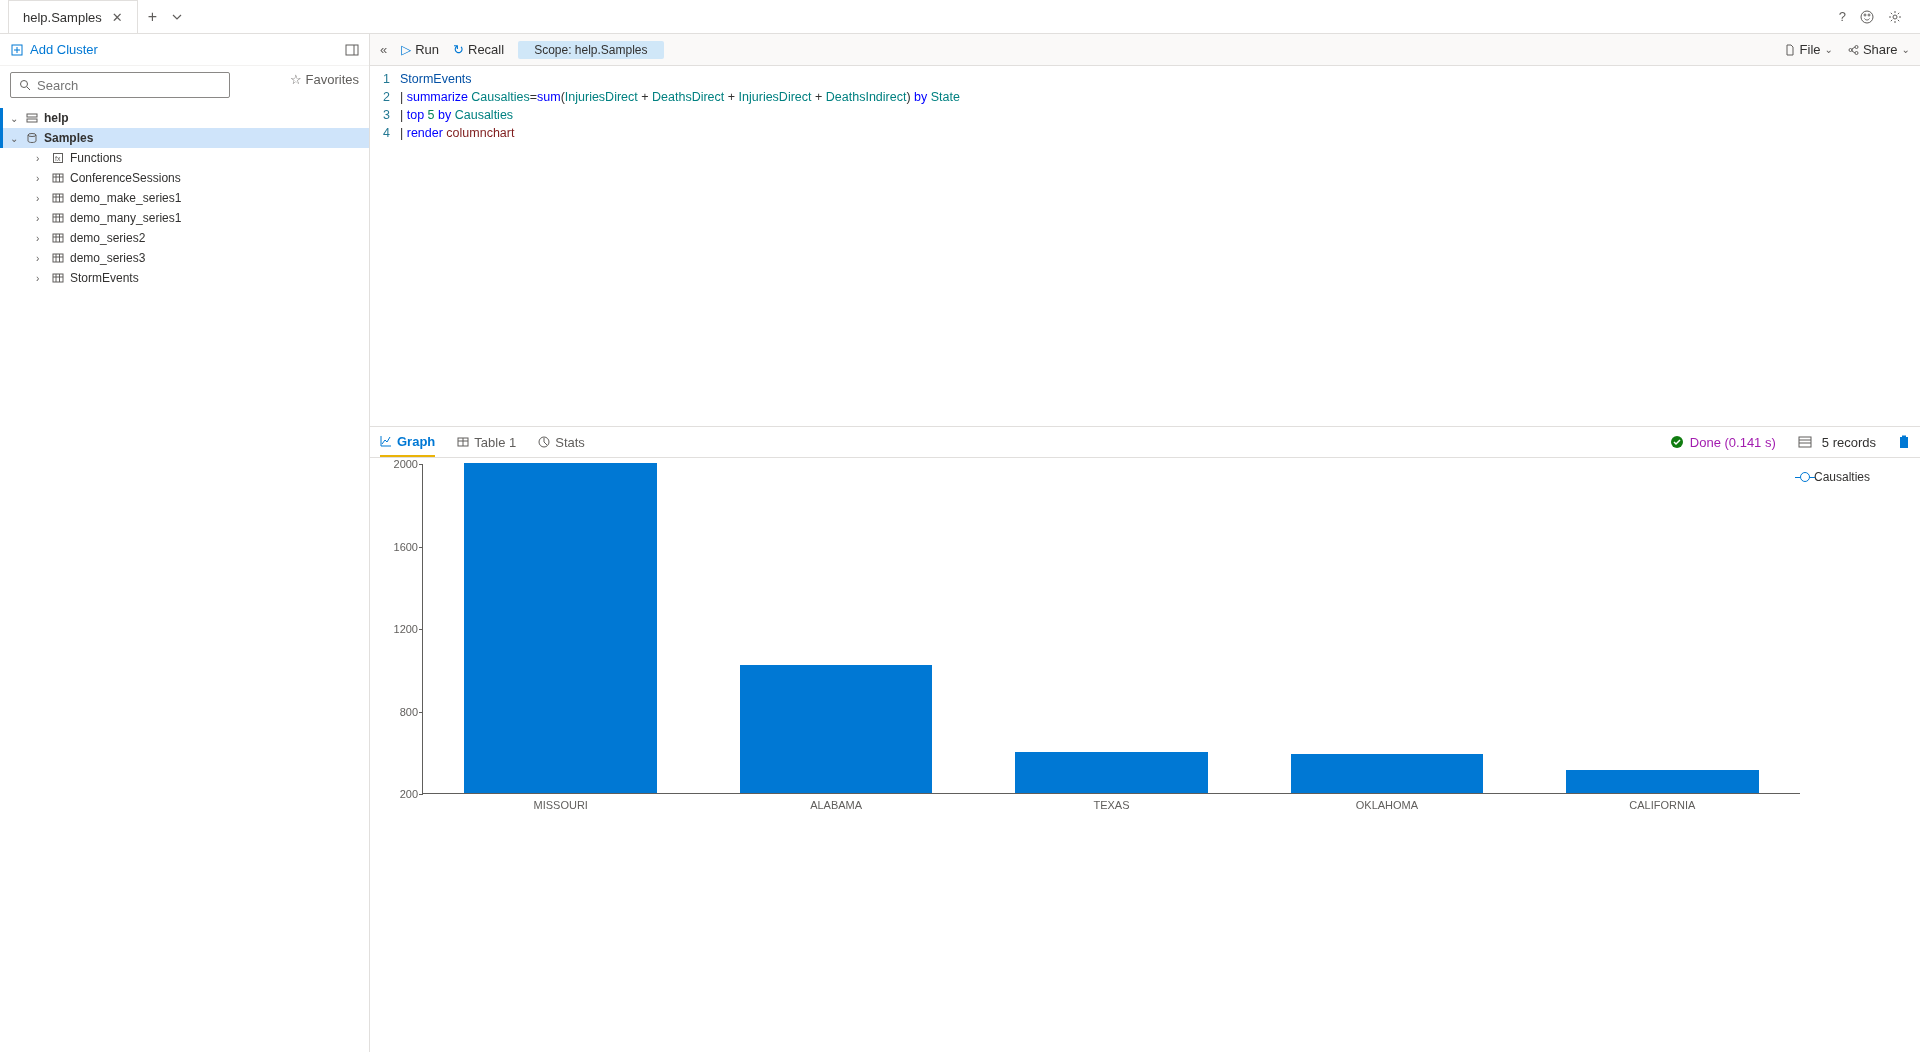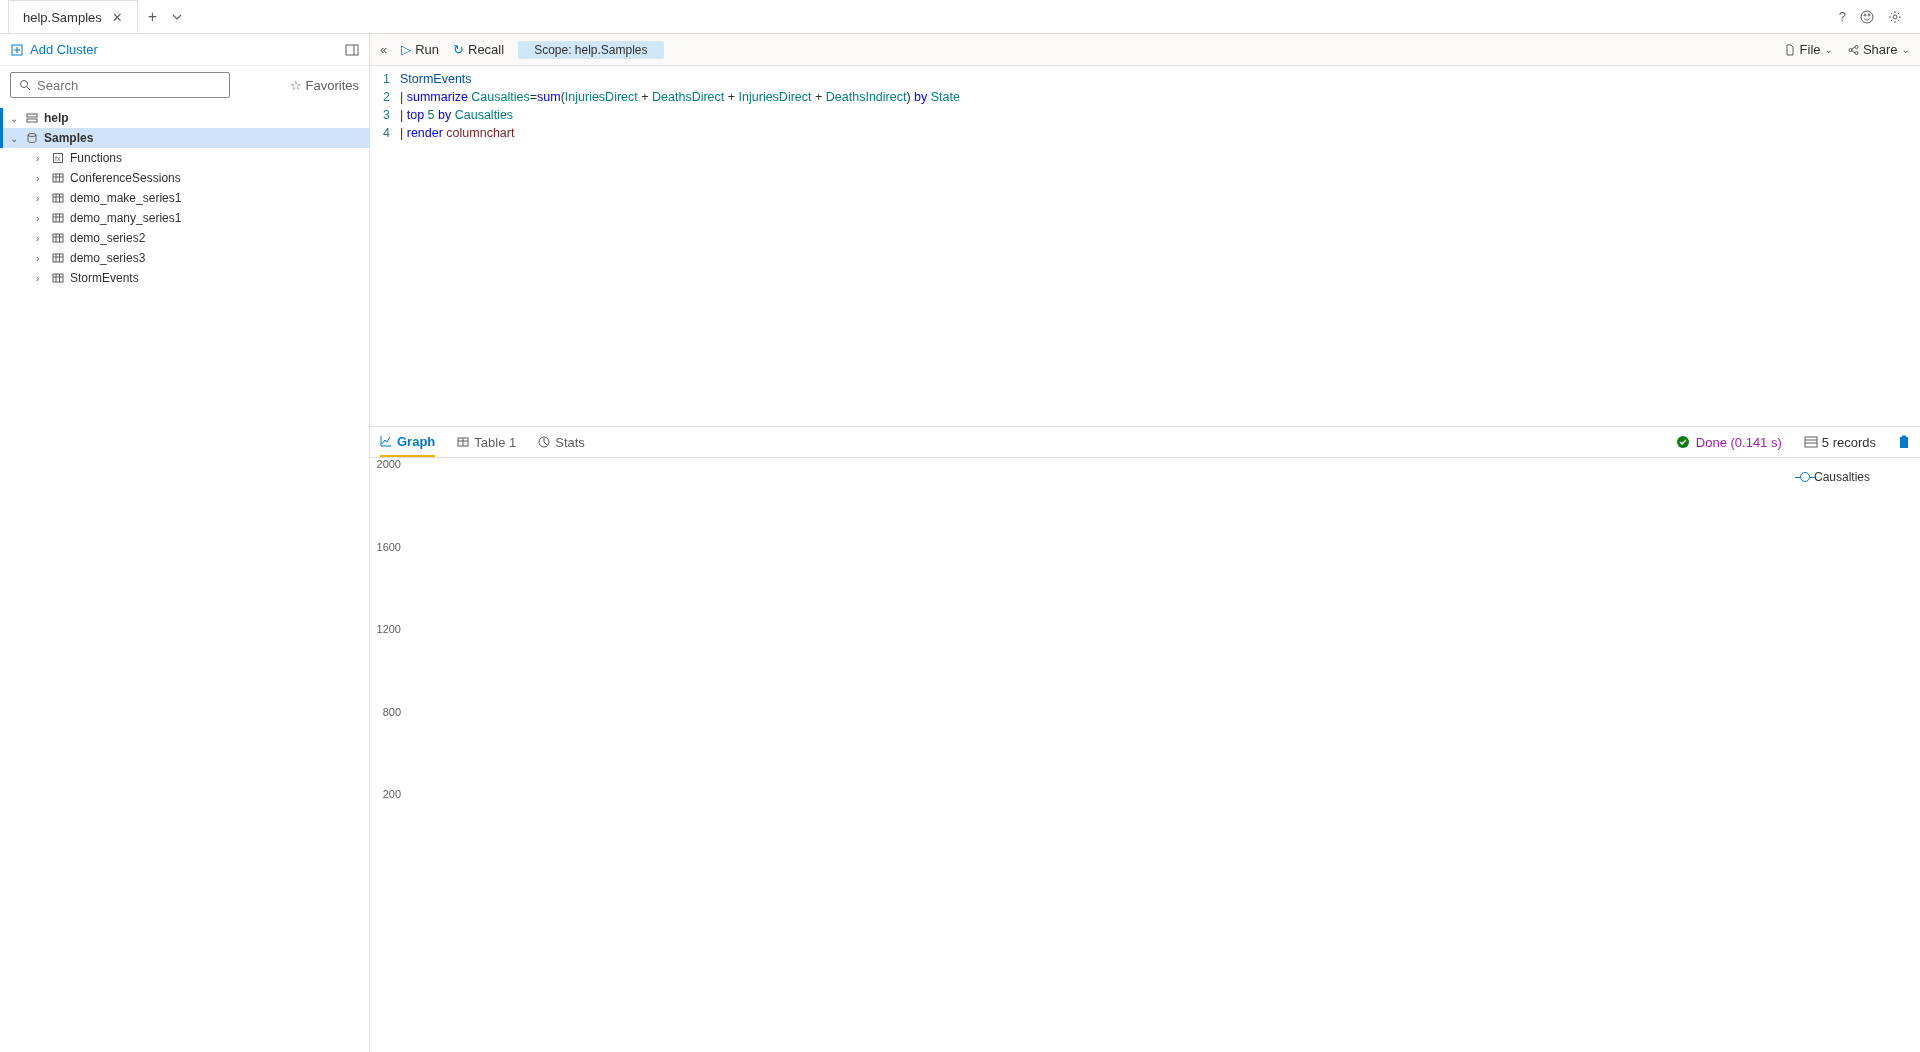--- a/index.html
+++ b/index.html
@@ -13,21 +13,21 @@
 .tab-spacer { flex: 1; }
 .tab-right { display: flex; align-items: center; gap: 14px; padding-right: 10px; color: #605e5c; }
 
 
 .main { display: flex; height: calc(100% - 34px); }
 
 
 .sidebar { width: 370px; border-right: 1px solid #e1dfdd; display: flex; flex-direction: column; }
 .sb-top { display: flex; align-items: center; padding: 8px 10px; border-bottom: 1px solid #f3f2f1; color: #0078d4; gap: 6px; }
 .sb-top .panel-icon { margin-left: auto; color: #605e5c; }
-.sb-row2 { display: flex; align-items: center; padding: 6px 10px; gap: 8px; }
+.sb-row2 { display: flex; align-items: flex-start; padding: 6px 10px; gap: 8px; }
 .search-box { flex: 1; display: flex; align-items: center; border: 1px solid #8a8886; border-radius: 2px; height: 26px; padding: 0 8px; gap: 6px; color: #605e5c; max-width: 220px; }
 .search-box input { border: none; outline: none; flex: 1; font-size: 13px; }
 .favorites { margin-left: auto; display: flex; align-items: center; gap: 4px; color: #605e5c; }
 .tree { flex: 1; overflow-y: auto; padding-top: 4px; }
 .tree-item { display: flex; align-items: center; height: 20px; padding: 0 10px; gap: 6px; cursor: pointer; font-size: 12px; }
 .tree-item.selected { background: #cfe4fa; border-left: 3px solid #0078d4; padding-left: 7px; }
 .tree-item.root { border-left: 3px solid #0078d4; padding-left: 7px; }
 .chev { width: 10px; color: #605e5c; font-size: 10px; }
 .ti-icon { color: #605e5c; font-size: 12px; }
 .indent-0 { padding-left: 10px; }
@@ -58,34 +58,34 @@
 .tok-render2 { color: #7f1d1d; }
 .tok-pipe { color: #323130; }
 
 
 .results-tabs { display: flex; align-items: center; height: 32px; border-top: 1px solid #e1dfdd; border-bottom: 1px solid #e1dfdd; padding: 0 10px; gap: 22px; font-size: 13px; }
 .rtab { display: flex; align-items: center; gap: 5px; color: #605e5c; cursor: pointer; height: 100%; }
 .rtab.active { color: #0078d4; font-weight: 600; border-bottom: 2px solid #eab308; }
 .results-tabs .spacer { flex: 1; }
 .status-ok { display: flex; align-items: center; gap: 6px; color: #a21caf; }
 .check { color: #107c10; font-size: 14px; }
-.records { display: flex; align-items: center; gap: 4px; color: #323130; }
+.records { display: flex; align-items: center; gap: 10px; color: #323130; }
 .clip { color: #0078d4; }
 
 
 .chart-wrap { flex: 1; display: flex; padding: 6px 30px 6px 10px; }
 .legend { width: 90px; padding-top: 6px; font-size: 12px; color: #323130; }
 .legend-item { display: flex; align-items: center; gap: 4px; }
 .legend-dot { width: 10px; height: 10px; border: 1.5px solid #0078d4; border-radius: 50%; position: relative; }
 .legend-dot::before, .legend-dot::after { content: ''; position: absolute; width: 5px; height: 1.5px; background: #0078d4; top: 3.5px; }
 .legend-dot::before { left: -6px; }
 .legend-dot::after { right: -6px; }
 .chart { flex: 1; display: flex; }
 .yaxis { width: 42px; position: relative; font-size: 11px; color: #605e5c; }
-.ytick { position: absolute; right: 21px; transform: translateY(-50%); }
+.ytick { position: absolute; right: 4px; transform: translateY(-50%); }
 .plot { flex: 1; position: relative; border-left: 1px solid #605e5c; border-bottom: 1px solid #605e5c; margin-bottom: 18px; }
 .bar { position: absolute; bottom: 0; background: #0078d4; }
 .xlabels { position: absolute; left: 0; right: 0; bottom: -18px; display: flex; font-size: 11px; color: #605e5c; }
 .xlabel { flex: 1; text-align: center; }
 
 svg { display: block; }
 </style>
 </head>
 <body>
 
@@ -367,20 +367,39 @@
 
     <div class="chart-wrap">
       <div class="chart">
         <div class="yaxis" id="yaxis" style="height: 330px;">
             <div class="ytick" style="top: 330px;">200</div>
             <div class="ytick" style="top: 247.5px;">800</div>
             <div class="ytick" style="top: 165px;">1200</div>
             <div class="ytick" style="top: 82.5px;">1600</div>
             <div class="ytick" style="top: 0px;">2000</div>
           </div>
+        <div class="plot" id="plot" style="height: 330px;">
+          <div class="xlabels" id="xlabels">
+              <div class="xlabel">MISSOURI</div>
+              <div class="xlabel">ALABAMA</div>
+              <div class="xlabel">TEXAS</div>
+              <div class="xlabel">OKLAHOMA</div>
+              <div class="xlabel">CALIFORNIA</div>
+            </div>
+        <div style="position: absolute; left: -4px; top: 330px; width: 4px; height: 1px; background: rgb(96, 94, 92);"></div>
+            <div style="position: absolute; left: -4px; top: 247.5px; width: 4px; height: 1px; background: rgb(96, 94, 92);"></div>
+            <div style="position: absolute; left: -4px; top: 165px; width: 4px; height: 1px; background: rgb(96, 94, 92);"></div>
+            <div style="position: absolute; left: -4px; top: 82.5px; width: 4px; height: 1px; background: rgb(96, 94, 92);"></div>
+            <div style="position: absolute; left: -4px; top: 0px; width: 4px; height: 1px; background: rgb(96, 94, 92);"></div>
+            <div class="bar" style="height: 330px; left: 3%; width: 14%;"></div>
+            <div class="bar" style="height: 127.875px; left: 23%; width: 14%;"></div>
+            <div class="bar" style="height: 41.25px; left: 43%; width: 14%;"></div>
+            <div class="bar" style="height: 39.1875px; left: 63%; width: 14%;"></div>
+            <div class="bar" style="height: 22.6875px; left: 83%; width: 14%;"></div>
+          </div>
       </div>
       <div class="legend">
         <div class="legend-item">
           <span class="legend-dot"></span>
           <span>Causalties</span>
         </div>
       </div>
     </div>
   </div>
 </div>

